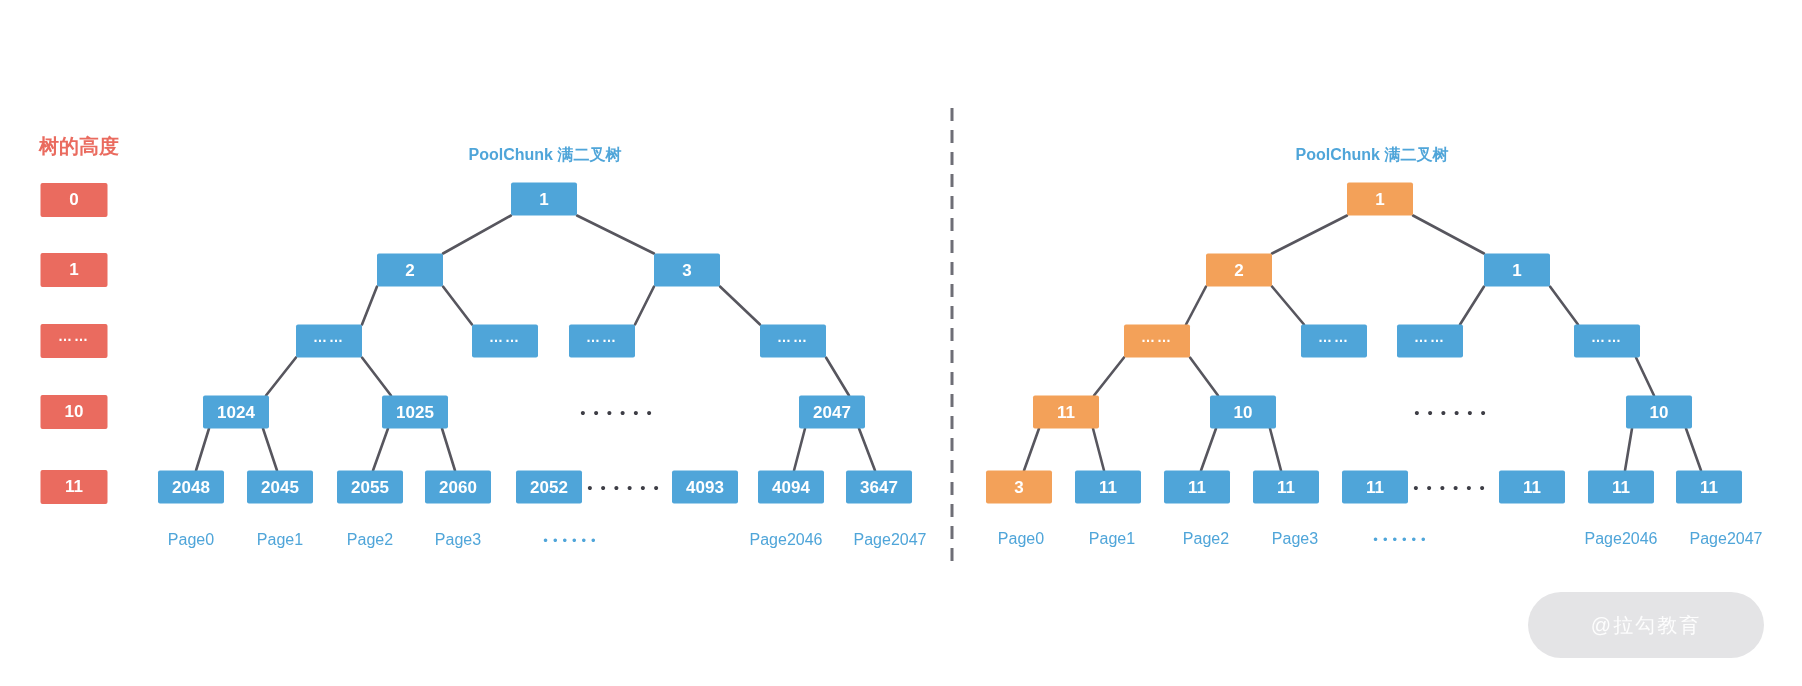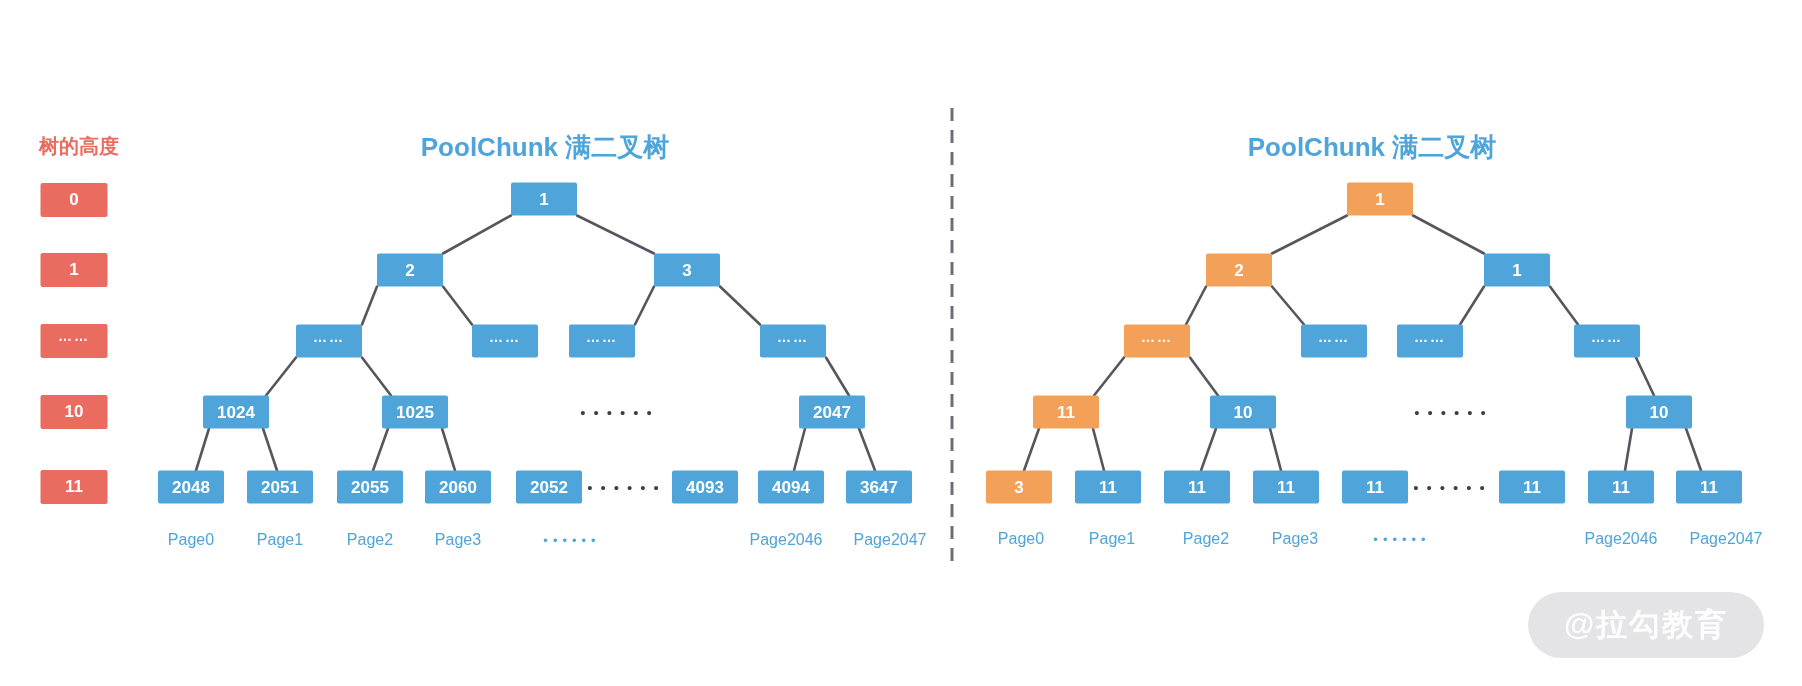--- a/index.html
+++ b/index.html
@@ -23,40 +23,40 @@
     position:absolute; z-index:2; width:67px; height:34px;
     transform:translate(-50%,-50%);
     background:var(--legend_red); color:var(--text_white);
     display:flex; align-items:center; justify-content:center;
     font-size:17px; font-weight:bold; border-radius:2px;
   }
   .legend-box.ell { font-size:14px; letter-spacing:2px; align-items:flex-start; padding-top:4px; box-sizing:border-box; }
 
   .tree-title {
     position:absolute; z-index:2; transform:translate(-50%,-50%);
-    color:var(--title_blue); font-size:26px; font-weight:bold; white-space:nowrap;
+    color:var(--title_blue); font-size:16px; font-weight:bold; white-space:nowrap;margin-top:8px;
   }
   .legend-title {
     position:absolute; z-index:2; transform:translate(-50%,-50%);
     color:var(--legend_red); font-size:20px; font-weight:bold; white-space:nowrap;
   }
   .page-label {
     position:absolute; z-index:2; transform:translate(-50%,-50%);
     color:var(--title_blue); font-size:16px; white-space:nowrap;
   }
   .dots { position:absolute; z-index:2; transform:translate(-50%,-50%); white-space:nowrap; line-height:1; }
   .dots-dark { color:var(--dots_dark); font-size:15px; letter-spacing:8px; }
   .dots-blue { color:var(--title_blue); font-size:13px; letter-spacing:5px; }
 
   .watermark {
     position:absolute; z-index:3; left:1528px; top:592px; width:236px; height:66px;
     background:var(--watermark_bg); border-radius:33px;
     display:flex; align-items:center; justify-content:center;
   }
-  .watermark-text { color:var(--watermark_text); font-size:31px; font-weight:bold; letter-spacing:2px; }
+  .watermark-text { color:var(--watermark_text); font-size:20px; font-weight:normal; letter-spacing:2px; }
 </style>
 </head>
 <body>
 
 <div class="canvas">
 
   <svg class="edges" width="1802" height="686">
 
     <line class="edge" x1="511" y1="215.5" x2="443" y2="253.5"></line>
     <line class="edge" x1="577" y1="215.5" x2="654" y2="253.5"></line>
@@ -111,21 +111,21 @@
   <div class="node ell" style="left:505px; top:341px">……</div>
   <div class="node ell" style="left:602px; top:341px">……</div>
   <div class="node ell" style="left:793px; top:341px">……</div>
 
   <div class="node" style="left:236px; top:412px">1024</div>
   <div class="node" style="left:415px; top:412px">1025</div>
   <div class="dots dots-dark" style="left:620px; top:412px">••••••</div>
   <div class="node" style="left:832px; top:412px">2047</div>
 
   <div class="node" style="left:191px; top:487px">2048</div>
-  <div class="node" style="left:280px; top:487px">2051</div>
+  <div class="node" style="left:280px; top:487px">2045</div>
   <div class="node" style="left:370px; top:487px">2055</div>
   <div class="node" style="left:458px; top:487px">2060</div>
   <div class="node" style="left:549px; top:487px">2052</div>
   <div class="dots dots-dark" style="left:627px; top:487px">••••••</div>
   <div class="node" style="left:705px; top:487px">4093</div>
   <div class="node" style="left:791px; top:487px">4094</div>
   <div class="node" style="left:879px; top:487px">3647</div>
 
   <div class="page-label" style="left:191px; top:540px">Page0</div>
   <div class="page-label" style="left:280px; top:540px">Page1</div>

